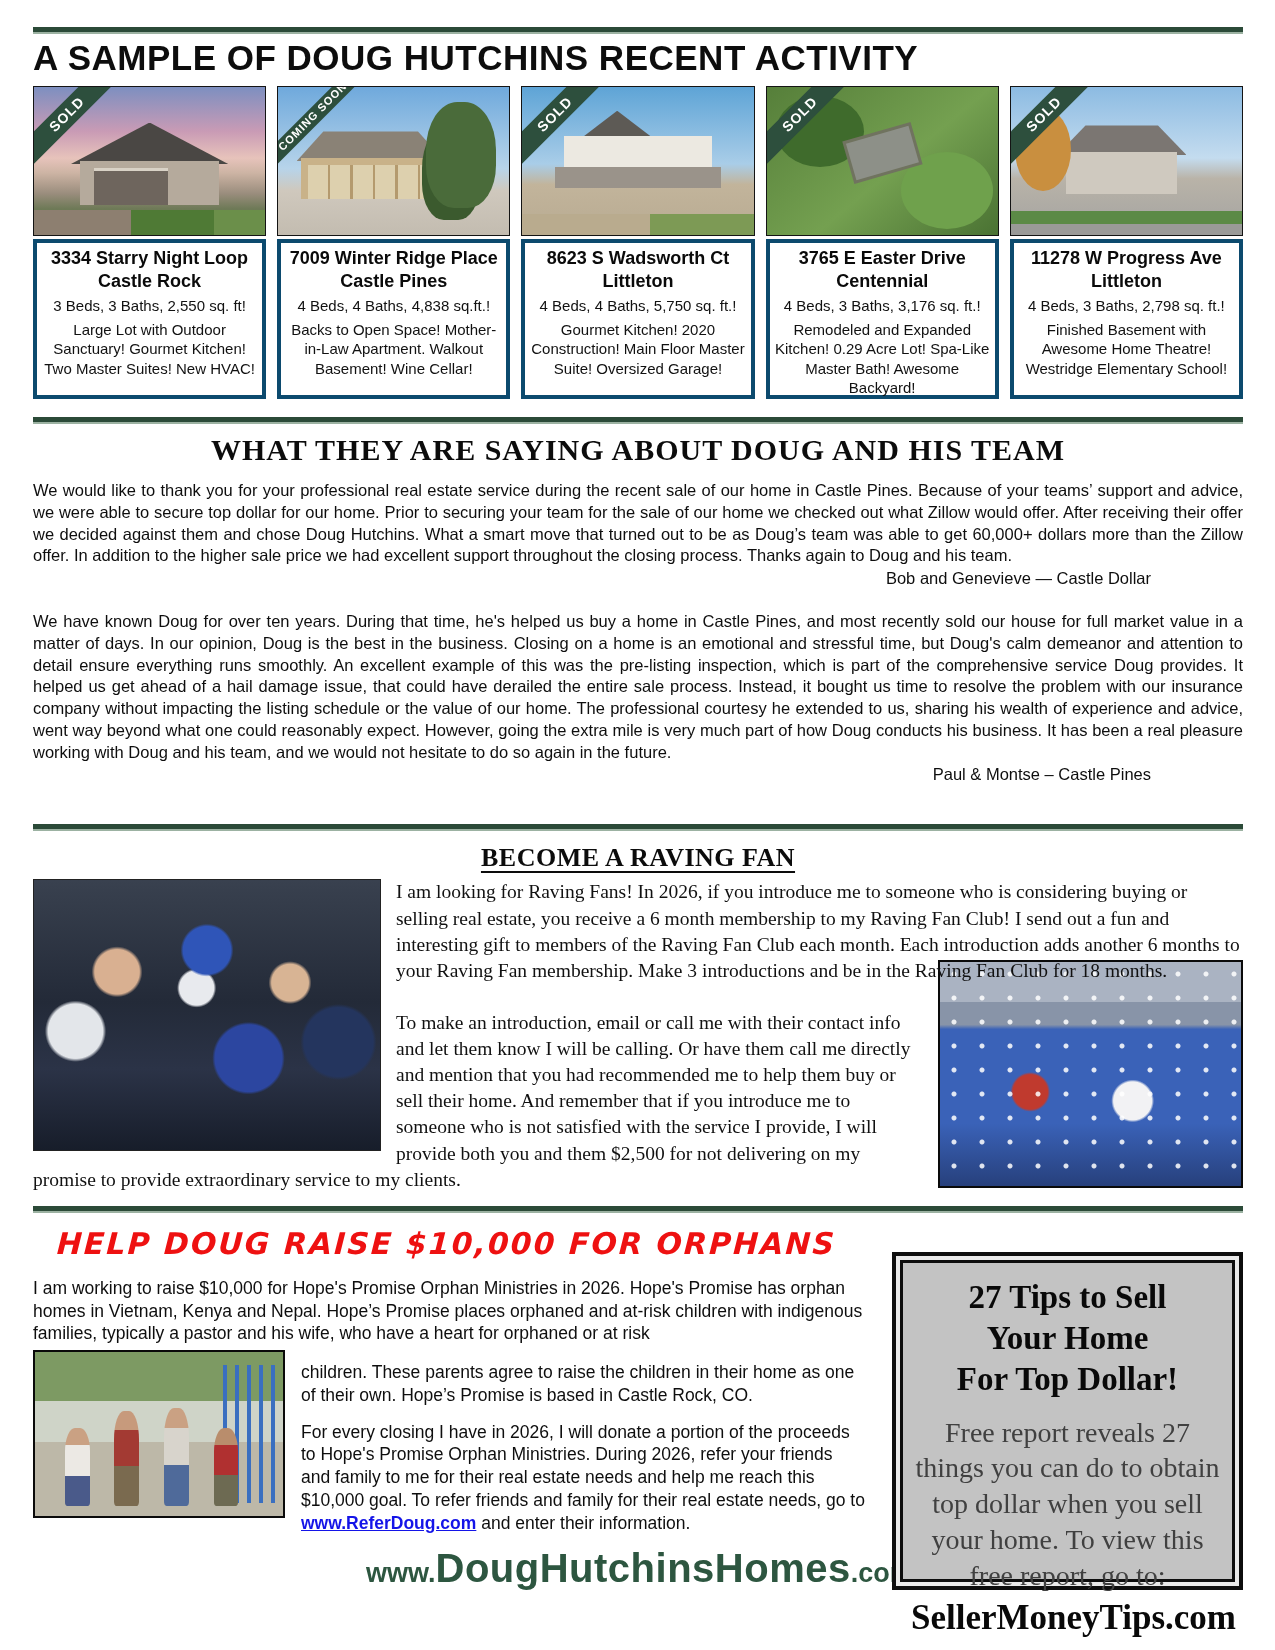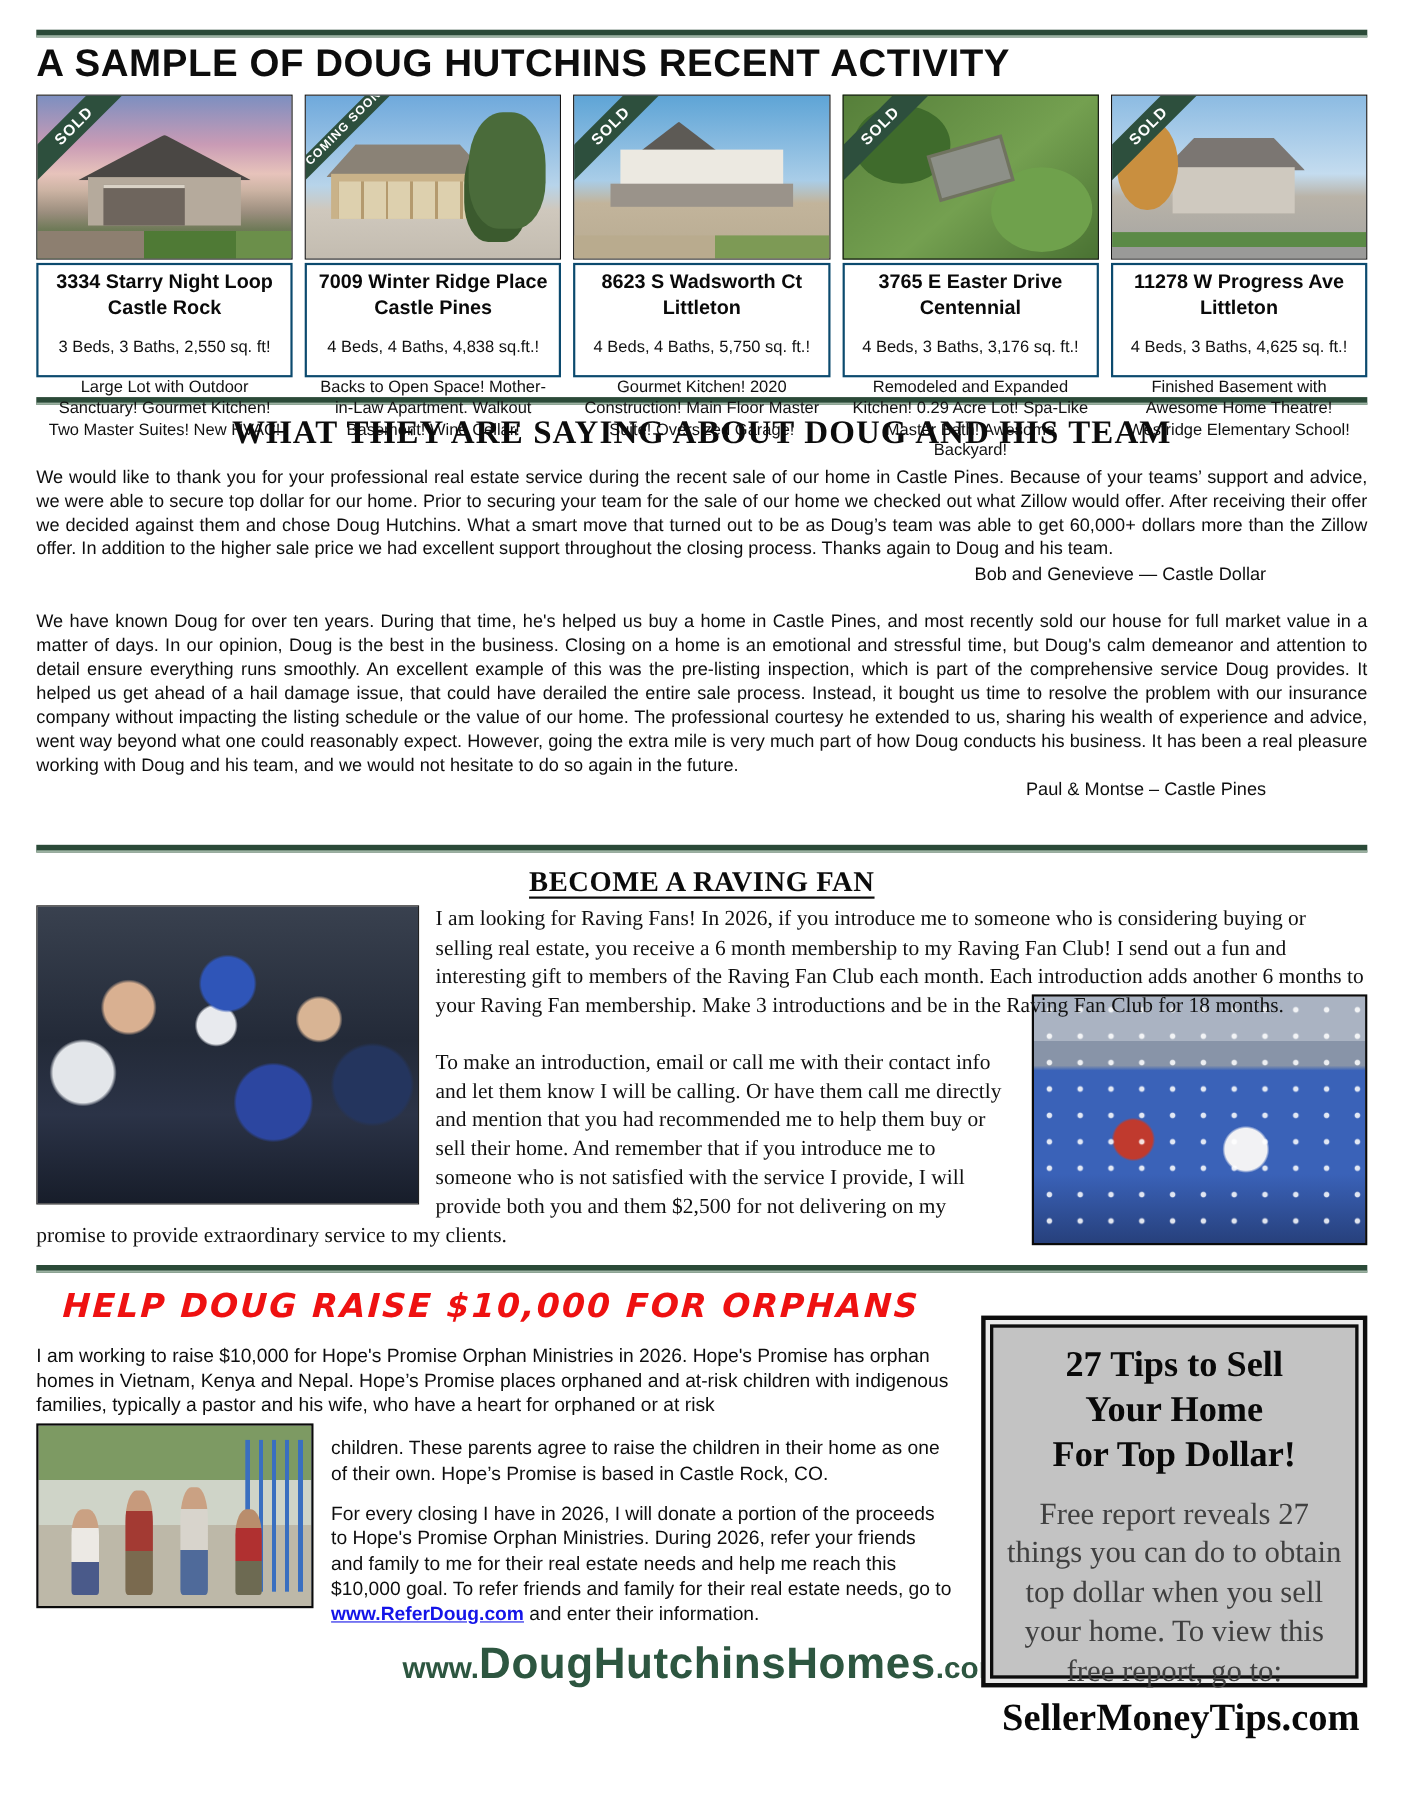--- a/index.html
+++ b/index.html
@@ -13,24 +13,24 @@
                 letter-spacing:0.5px; color:#0d0d0d; }
 
   
   .cards { margin-top:8px; display:grid; grid-template-columns:repeat(5,1fr); gap:11px; }
   .card  { display:flex; flex-direction:column; }
   .photo { position:relative; height:150px; border:1px solid #141414; overflow:hidden; }
   .ribbon { position:absolute; top:16px; left:-42px; width:150px; transform:rotate(-45deg);
             background:#2d4f3d; color:#fff; text-align:center; font-size:14px; font-weight:bold;
             letter-spacing:1px; padding:4px 0; line-height:1.05; }
   .ribbon.small { font-size:11px; top:22px; left:-38px; padding:2px 0; width:146px; }
-  .info { margin-top:3px; border:2px solid #0c4a6e; height:104px; padding:4px 5px;
+  .info { margin-top:3px; border:4px solid #0c4a6e; height:160px; padding:4px 5px;
           text-align:center; }
   .addr { font-size:18px; font-weight:bold; line-height:1.25; color:#0a0a0a; }
-  .desc { font-size:15px; line-height:1.3; margin-top:16px; color:#111; }
+  .desc { font-size:15px; line-height:1.3; margin-top:4px; color:#111; }
 
   
   .shape { position:absolute; }
   .ph1 { background:linear-gradient(180deg,#7d8fc0 0%,#c99bb5 30%,#e7c3bb 48%,#cdb4a4 58%,#9a8d7d 72%,#6f7a58 82%,#49702f 100%); }
   .ph1 .roof { left:16%; top:24%; width:68%; height:28%; background:#4a4744; clip-path:polygon(0 100%,50% 0,100% 100%); }
   .ph1 .wall { left:20%; top:50%; width:60%; height:30%; background:#b5aa9c; }
   .ph1 .garage { left:26%; top:55%; width:32%; height:25%; background:#6e655d; border-top:3px solid #d9d2c6; }
   .ph1 .lawn { left:0; bottom:0; width:100%; height:17%; background:linear-gradient(90deg,#8d7f70 0 42%,#4f7a35 42% 78%,#6b8f4a 78% 100%); }
 
   .ph2 { background:linear-gradient(180deg,#6fa9dc 0%,#b7d4ea 55%,#cfc8bd 70%,#c3bcb0 100%); }
@@ -204,21 +204,21 @@
       <div class="photo ph5">
         <div class="shape roof"></div>
         <div class="shape wall"></div>
         <div class="shape tree"></div>
         <div class="shape lawn"></div>
         <span class="ribbon">SOLD</span>
       </div>
       <div class="info">
         <div class="addr">11278 W Progress Ave</div>
         <div class="addr">Littleton</div>
-        <div class="desc">4 Beds, 3 Baths, 4,625 sq. ft.!</div>
+        <div class="desc">4 Beds, 3 Baths, 2,798 sq. ft.!</div>
         <div class="desc">Finished Basement with Awesome Home Theatre! Westridge Elementary School!</div>
       </div>
     </div>
 
   </div>
 
   <div class="greenbar rule2"></div>
 
   <h2 class="t-head">WHAT THEY ARE SAYING ABOUT DOUG AND HIS TEAM</h2>
 

